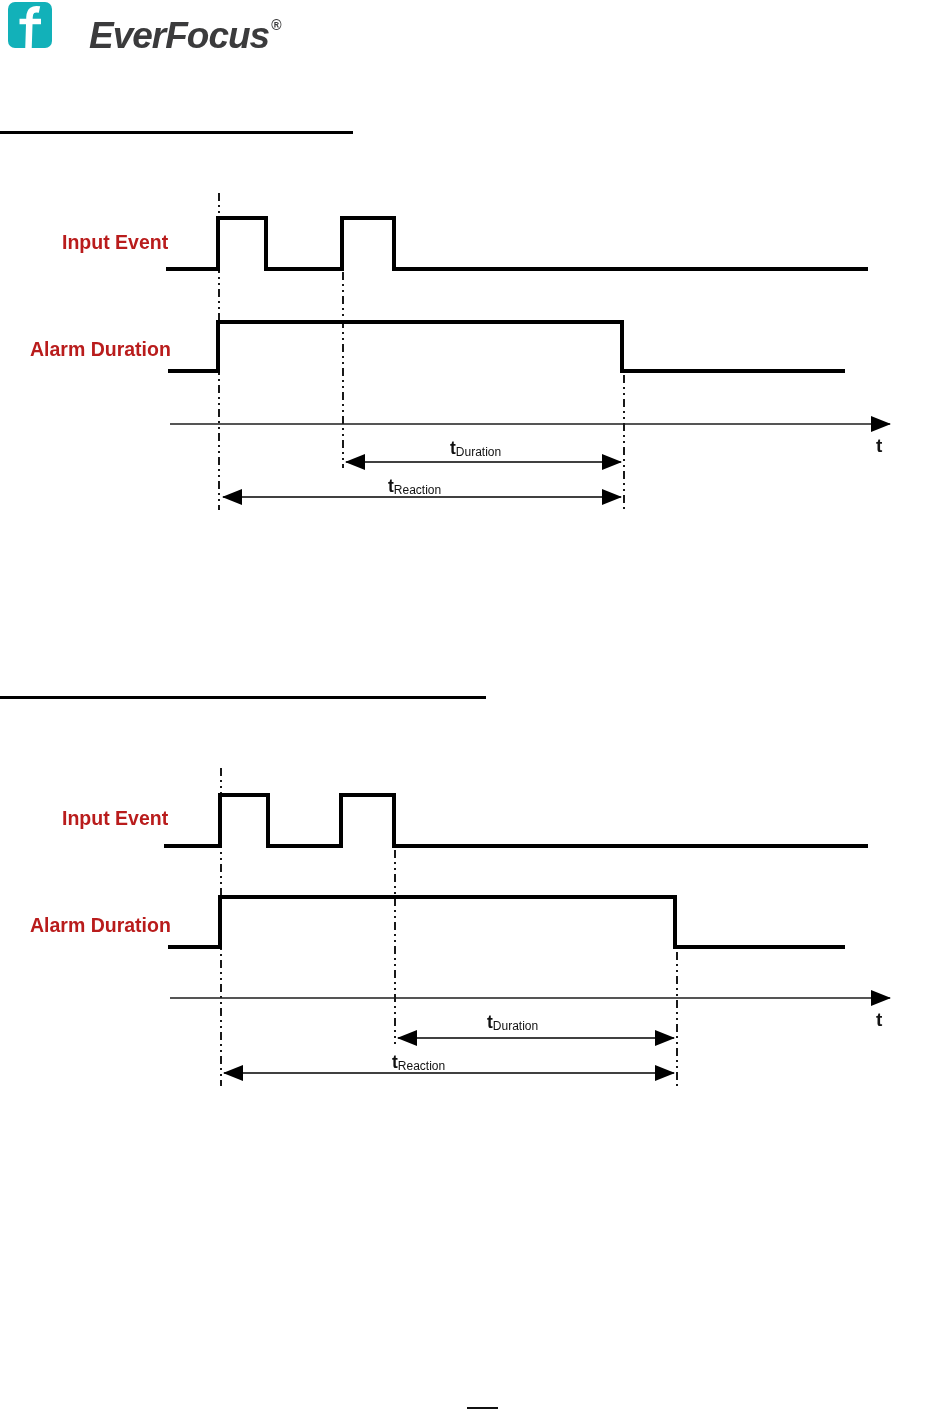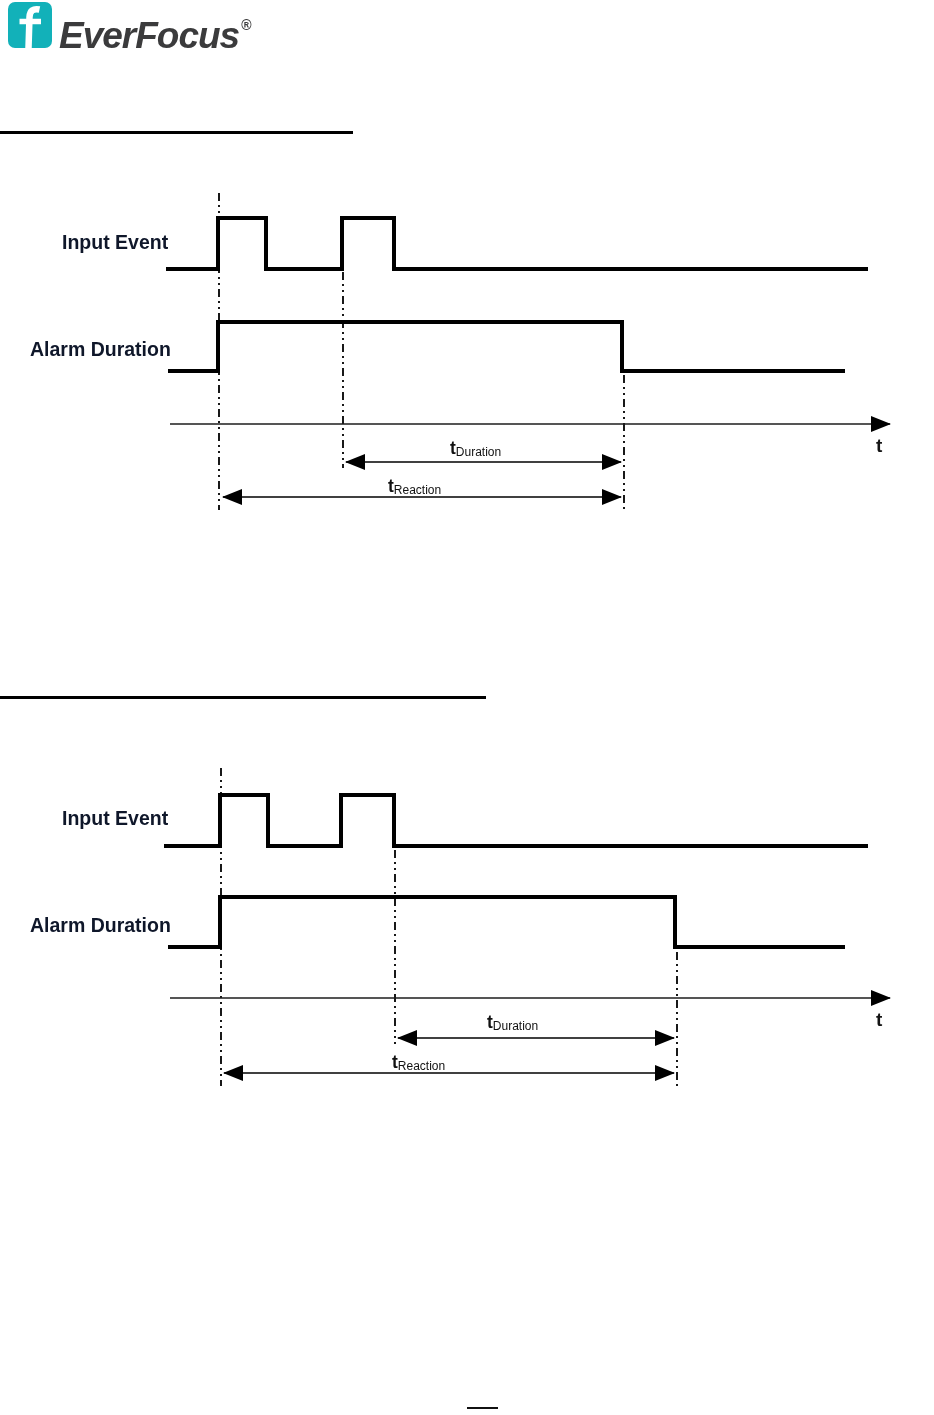--- a/index.html
+++ b/index.html
@@ -1,40 +1,40 @@
 <!DOCTYPE html>
 <html><head>
 <meta charset="utf-8">
 <style>
   html,body{margin:0;padding:0;background:#fff;}
   #page{position:relative;width:934px;height:1415px;background:#fff;overflow:hidden;
         font-family:"Liberation Sans",sans-serif;}
 
   
-  #logo{position:absolute;left:8px;top:2px;display:flex;align-items:flex-start;}
+  #logo{position:absolute;left:8px;top:2px;display:flex;align-items:flex-start;gap:30px;}
   #logo .mark{display:block;}
   #logo .brand{font-style:italic;font-weight:bold;font-size:37px;letter-spacing:-1px;
                color:#3b3b3c;line-height:46px;margin-left:7px;}
   #logo .reg{font-style:normal;font-weight:bold;font-size:14px;vertical-align:18px;
              letter-spacing:0;margin-left:2px;color:#3b3b3c;}
 
   
   .h-rule{position:absolute;left:0;height:3px;background:#000;}
   #rule-1{top:131px;width:353px;}
   #rule-2{top:696px;width:486px;}
 
   
   #diagram-svg{position:absolute;left:0;top:0;}
   .wave{fill:none;stroke:#000;stroke-width:4;stroke-linejoin:miter;}
   .axis{stroke:#1c1c1c;stroke-width:1.6;}
   .guide{stroke:#000;stroke-width:1.8;stroke-dasharray:8 4 2 4 2 4;}
   .dim{stroke:#000;stroke-width:1.6;}
 
   
-  .wave-label{position:absolute;font-weight:bold;font-size:19.5px;color:#0f172a;white-space:nowrap;}
+  .wave-label{position:absolute;font-weight:bold;font-size:19.5px;color:#b91c1c;white-space:nowrap;}
   .t-axis{position:absolute;font-weight:bold;font-size:19px;color:#141414;}
   .t-dim{position:absolute;white-space:nowrap;color:#111;}
   .t-dim .sym{font-weight:bold;font-size:17.5px;}
   .t-dim .sub{font-size:12px;position:relative;top:2px;}
 
   
   #footer-rule{position:absolute;left:467px;top:1407px;width:31px;height:2px;background:#111;}
 </style>
 </head>
 <body>

